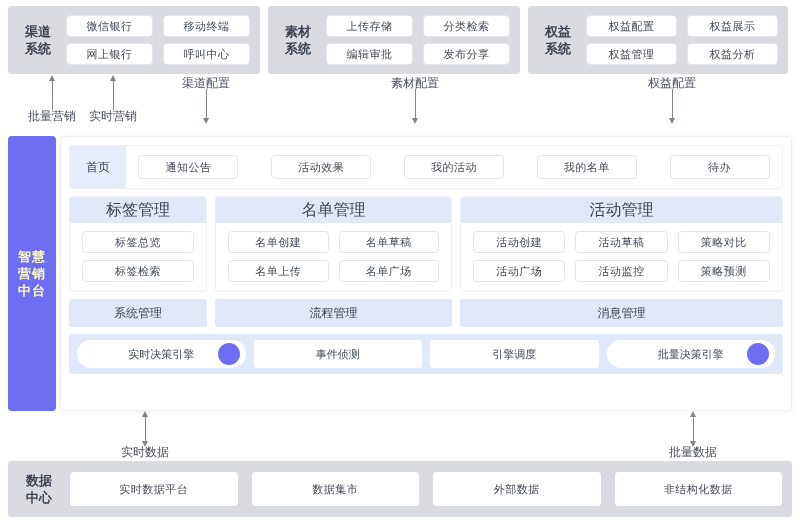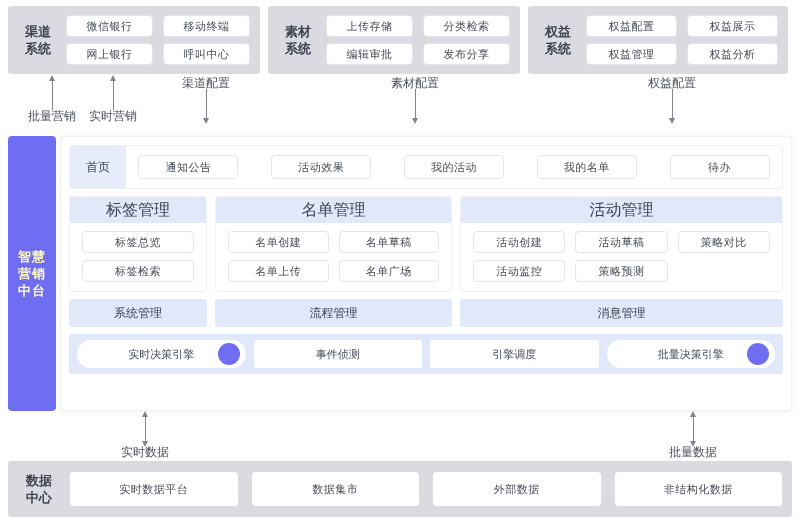--- a/index.html
+++ b/index.html
@@ -430,20 +430,21 @@
           <div class="chip">名单广场</div>
         </div>
       </div>
 
       <div class="mod-card m3">
         <div class="mod-head">活动管理</div>
         <div class="mod-body">
           <div class="chip">活动创建</div>
           <div class="chip">活动草稿</div>
           <div class="chip">策略对比</div>
+          <div class="chip">活动广场</div>
           <div class="chip">活动监控</div>
           <div class="chip">策略预测</div>
         </div>
       </div>
     </div>
 
     <div class="sec-row">
       <div class="sec-head s1">系统管理</div>
       <div class="sec-head s2">流程管理</div>
       <div class="sec-head s3">消息管理</div>

